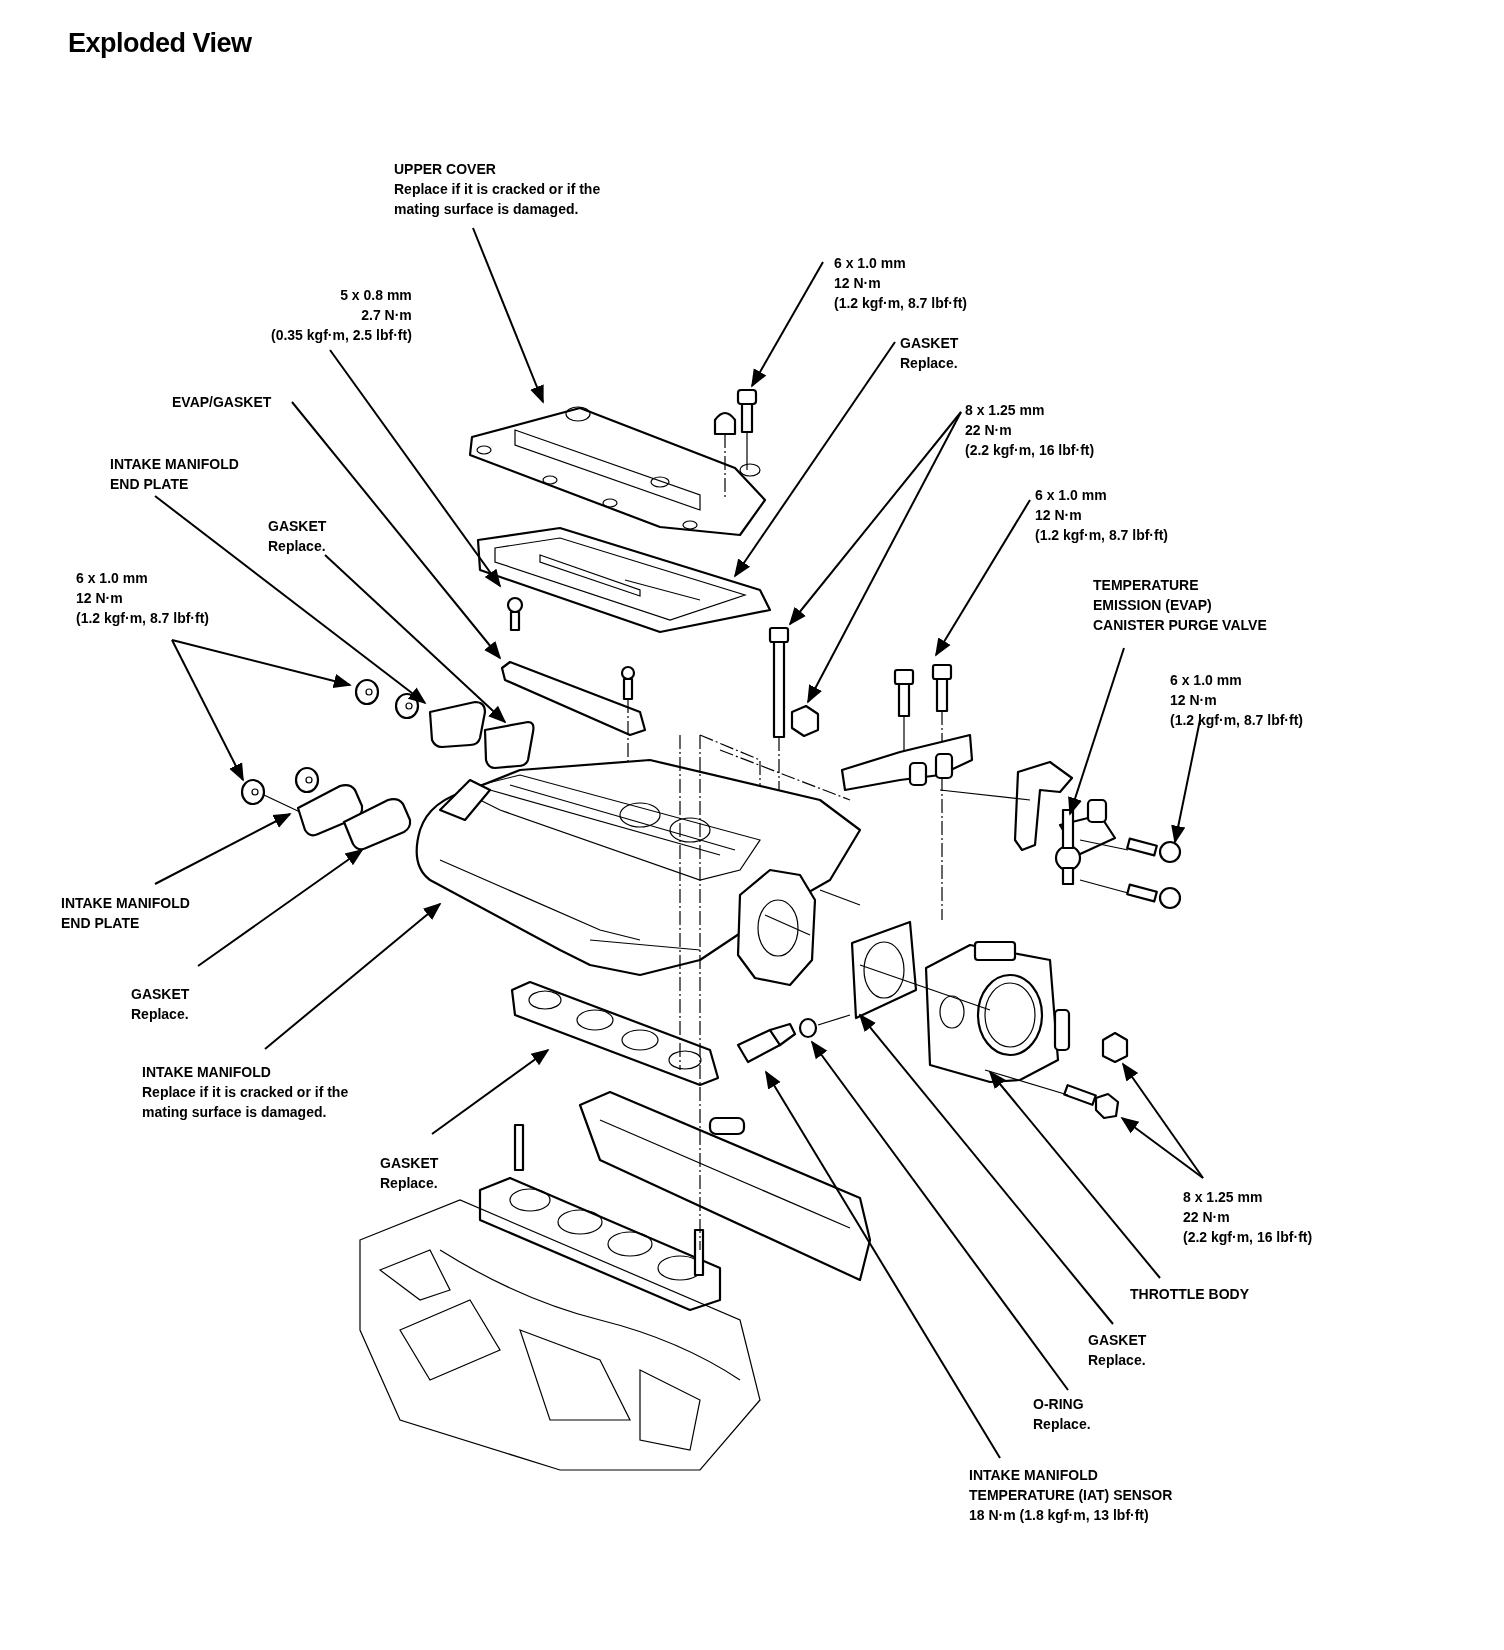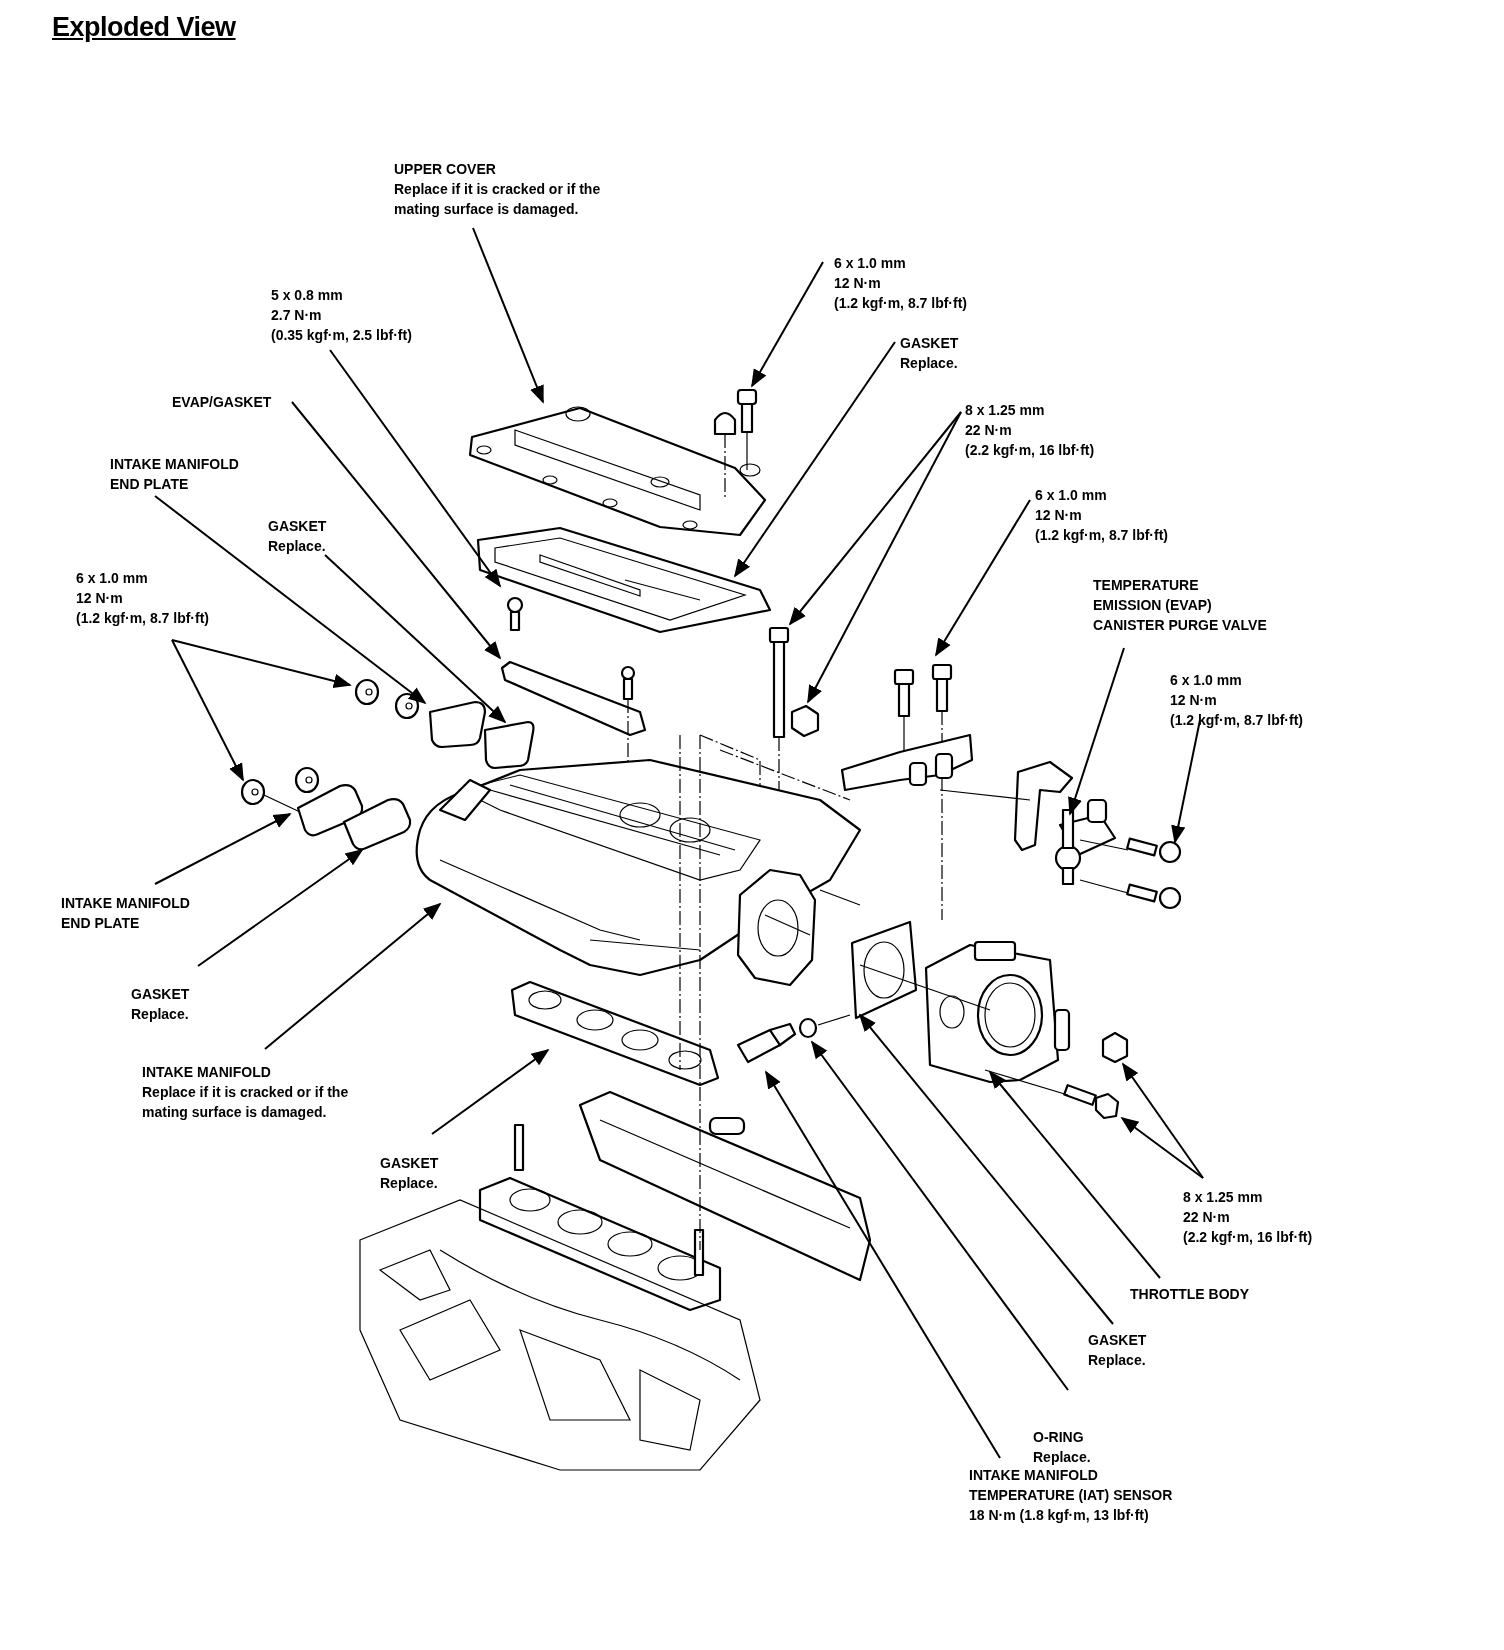--- a/index.html
+++ b/index.html
@@ -1,19 +1,19 @@
 <!DOCTYPE html>
 <html><head>
 <meta charset="utf-8">
 <style>
   html, body { margin: 0; padding: 0; background: #ffffff; }
   body { width: 1504px; height: 1650px; position: relative; overflow: hidden;
          font-family: "Liberation Sans", sans-serif; color: #000; }
   #page-title { position: absolute; left: 52px; top: 12px; font-size: 27px; font-weight: bold;
-                letter-spacing: -0.5px; margin: 0; text-decoration: underline; }
+                letter-spacing: -0.5px; margin: 16px; }
   svg#diagram { position: absolute; left: 0; top: 0; }
   .callout { position: absolute; font-size: 14px; line-height: 20px; white-space: nowrap; }
   .callout .t { font-weight: bold; display: block; }
   .callout .n { font-weight: bold; display: block; }
   .ln { stroke: #000; stroke-width: 2; fill: none; }
   .part { stroke: #000; stroke-width: 2.2; fill: #fff; stroke-linejoin: round; }
   .thin { stroke: #000; stroke-width: 1.2; fill: none; }
   .dash { stroke: #000; stroke-width: 1.2; fill: none; stroke-dasharray: 14 3 2 3; }
 </style>
 </head>
@@ -258,21 +258,21 @@
   <span class="n">Replace if it is cracked or if the</span>
   <span class="n">mating surface is damaged.</span>
 </div>
 
 <div class="callout" style="left:834px;top:253px;">
   <span class="t">6 x 1.0 mm</span>
   <span class="t">12 N·m</span>
   <span class="t">(1.2 kgf·m, 8.7 lbf·ft)</span>
 </div>
 
-<div class="callout" style="left:271px;top:285px;">
+<div class="callout" style="left:271px;top:285px;text-align:right;">
   <span class="t">5 x 0.8 mm</span>
   <span class="t">2.7 N·m</span>
   <span class="t">(0.35 kgf·m, 2.5 lbf·ft)</span>
 </div>
 
 <div class="callout" style="left:900px;top:333px;">
   <span class="t">GASKET</span>
   <span class="n">Replace.</span>
 </div>
 
@@ -349,21 +349,21 @@
 
 <div class="callout" style="left:1130px;top:1284px;">
   <span class="t">THROTTLE BODY</span>
 </div>
 
 <div class="callout" style="left:1088px;top:1330px;">
   <span class="t">GASKET</span>
   <span class="n">Replace.</span>
 </div>
 
-<div class="callout" style="left:1033px;top:1427px;">
+<div class="callout" style="left:1033px;top:1394px;">
   <span class="t">O-RING</span>
   <span class="n">Replace.</span>
 </div>
 
 <div class="callout" style="left:969px;top:1465px;">
   <span class="t">INTAKE MANIFOLD</span>
   <span class="t">TEMPERATURE (IAT) SENSOR</span>
   <span class="t">18 N·m (1.8 kgf·m, 13 lbf·ft)</span>
 </div>
 

